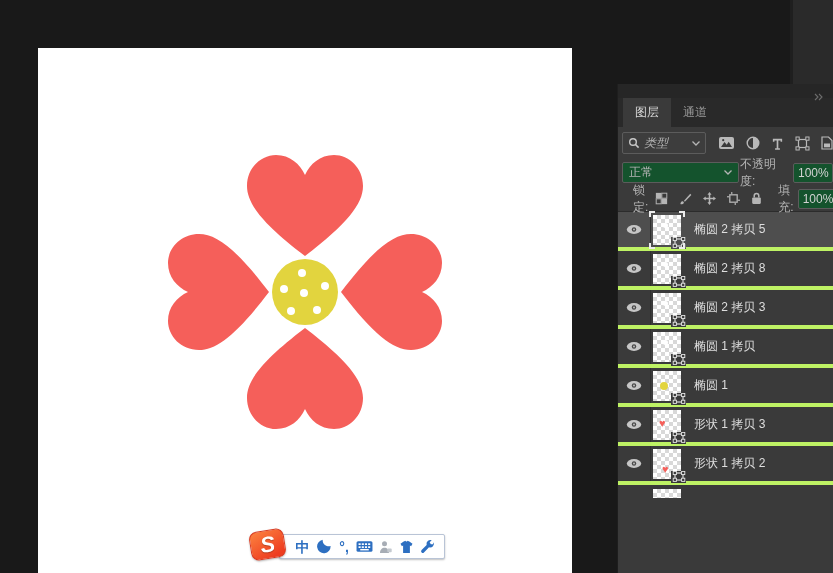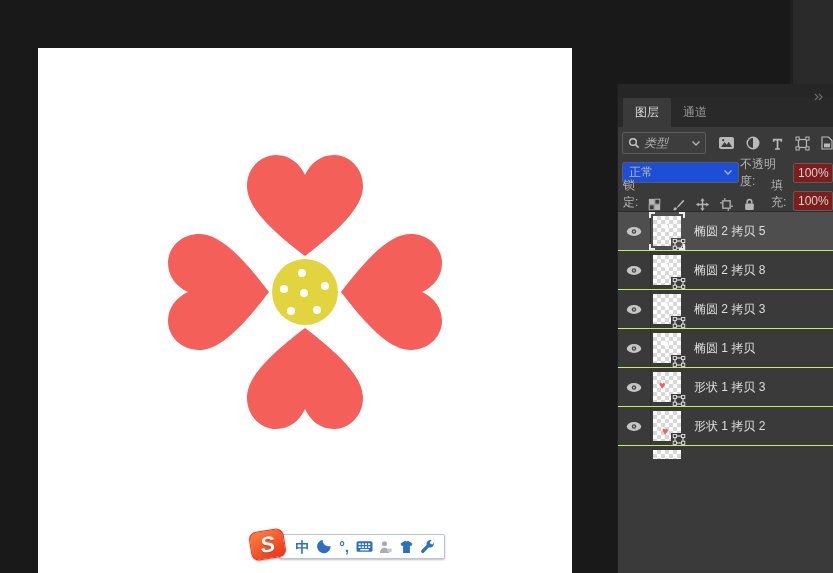--- a/index.html
+++ b/index.html
@@ -39,37 +39,37 @@
 
   .panel-body{position:relative;}
   .filter-row{height:32px;padding:0 0 0 4px;display:flex;align-items:center;}
   .search-box{width:86px;height:22px;background:#3d3d3d;border:1px solid #5c5c5c;border-radius:2px;
     display:flex;align-items:center;padding:0 5px;cursor:pointer;}
   .search-box .lbl{flex:1;margin-left:4px;font-style:italic;}
   .filter-icons{display:flex;align-items:center;margin-left:12px;gap:11px;}
   .f-icon{display:flex;align-items:center;justify-content:center;cursor:pointer;}
 
   .blend-row{height:27px;padding-left:4px;display:flex;align-items:center;}
-  .select{width:122px;height:21px;background:#1d4ed8;border:1px solid #5c5c5c;border-radius:2px;
+  .select{width:122px;height:21px;background:#14532d;border:1px solid #5c5c5c;border-radius:2px;
     display:flex;align-items:center;padding:8px 6px;cursor:pointer;}
   .select .lbl{flex:1;}
   .lbl{font-size:12px;color:#b4b4b4;}
-  .value-box{height:20px;min-width:40px;background:#7f1d1d;border:1px solid #5c5c5c;border-radius:2px;
+  .value-box{height:20px;min-width:40px;background:#14532d;border:1px solid #5c5c5c;border-radius:2px;
     display:flex;align-items:center;padding:0 4px;margin-left:4px;cursor:text;}
   .value-box span{font-size:12px;color:#d2d2d2;}
   .blend-row .lbl.after{margin-left:1px;}
 
-  .lock-row{height:26px;padding-left:5px;display:flex;align-items:flex-end;border-bottom:1px solid #2c2c2c;}
+  .lock-row{height:26px;padding-left:15px;display:flex;align-items:center;border-bottom:1px solid #2c2c2c;}
   .lock-icons{display:flex;align-items:center;gap:11px;margin:0 8px 0 7px;}
   .l-icon{display:flex;align-items:center;justify-content:center;cursor:pointer;}
   .lock-row .fill-lbl{margin-left:8px;}
 
   
   .layer-list{}
-  .layer-row{height:39px;display:flex;align-items:center;border-bottom:1px solid #bef264;cursor:pointer;}
+  .layer-row{height:39px;display:flex;align-items:center;border-bottom:4px solid #bef264;cursor:pointer;}
   .layer-row.selected{background:#4e4e4e;}
   .eye-cell{width:33px;display:flex;align-items:center;justify-content:center;align-self:stretch;
     border-right:1px solid #2f2f2f;cursor:pointer;}
   .thumb{position:relative;width:28px;height:30px;margin-left:2px;
     background-image:conic-gradient(#d8d8d8 25%,#ffffff 0 50%,#d8d8d8 0 75%,#ffffff 0);
     background-size:8px 8px;flex:none;}
   .thumb .dot{position:absolute;border-radius:50%;}
   .thumb .glyph{position:absolute;font-size:11px;line-height:1;}
   .badge{position:absolute;right:-5px;bottom:-4px;width:15px;height:12px;
     background:#3a3a3a;display:flex;align-items:center;justify-content:center;}
@@ -393,20 +393,44 @@
           </div>
           <div class="layer-row">
             <span class="eye-cell">
               <svg width="16" height="11" viewBox="0 0 16 10">
                 <ellipse cx="8" cy="5" rx="7.2" ry="4.4" fill="#c6c6c6"></ellipse>
                 <circle cx="8" cy="5" r="2.2" fill="#474747"></circle>
                 <circle cx="8" cy="5" r="0.9" fill="#c6c6c6"></circle>
               </svg>
             </span>
             <span class="thumb">
+              <span class="dot" style="width:8px;height:8px;background:#e2d43e;left:7px;top:11px;"></span>
+              <span class="badge">
+                <svg width="14" height="11" viewBox="0 0 14 11">
+                  <rect x="3" y="2" width="8" height="7" fill="none" stroke="#e8e8e8" stroke-width="1.1"></rect>
+                  <g fill="#3a3a3a" stroke="#e8e8e8" stroke-width="0.9">
+                    <rect x="1.2" y="0.4" width="3.2" height="3.2"></rect>
+                    <rect x="9.6" y="0.4" width="3.2" height="3.2"></rect>
+                    <rect x="1.2" y="7.2" width="3.2" height="3.2"></rect>
+                    <rect x="9.6" y="7.2" width="3.2" height="3.2"></rect>
+                  </g>
+                </svg>
+              </span>
+            </span>
+            <span class="layer-name">椭圆 1</span>
+          </div>
+          <div class="layer-row">
+            <span class="eye-cell">
+              <svg width="16" height="11" viewBox="0 0 16 10">
+                <ellipse cx="8" cy="5" rx="7.2" ry="4.4" fill="#c6c6c6"></ellipse>
+                <circle cx="8" cy="5" r="2.2" fill="#474747"></circle>
+                <circle cx="8" cy="5" r="0.9" fill="#c6c6c6"></circle>
+              </svg>
+            </span>
+            <span class="thumb">
               <span class="glyph" style="color:#f55f5a;left:6px;top:8px;">♥</span>
               <span class="badge">
                 <svg width="14" height="11" viewBox="0 0 14 11">
                   <rect x="3" y="2" width="8" height="7" fill="none" stroke="#e8e8e8" stroke-width="1.1"></rect>
                   <g fill="#3a3a3a" stroke="#e8e8e8" stroke-width="0.9">
                     <rect x="1.2" y="0.4" width="3.2" height="3.2"></rect>
                     <rect x="9.6" y="0.4" width="3.2" height="3.2"></rect>
                     <rect x="1.2" y="7.2" width="3.2" height="3.2"></rect>
                     <rect x="9.6" y="7.2" width="3.2" height="3.2"></rect>
                   </g>

